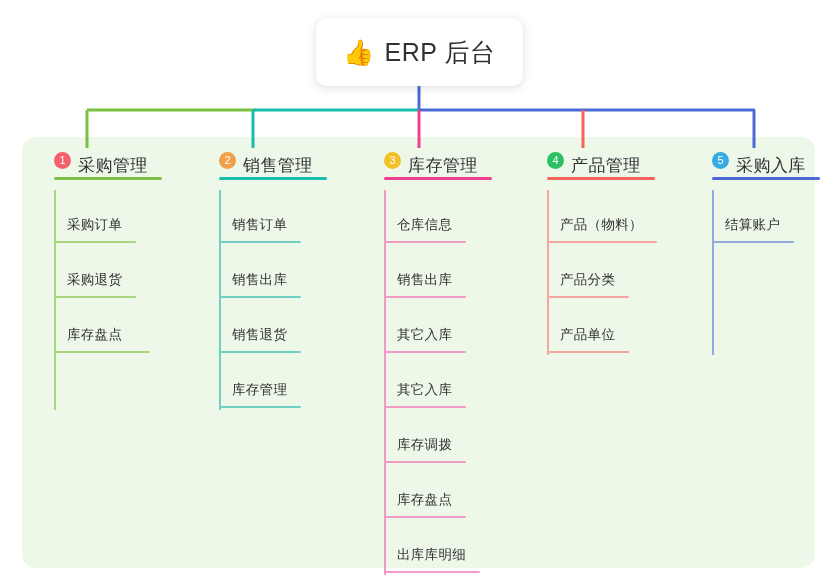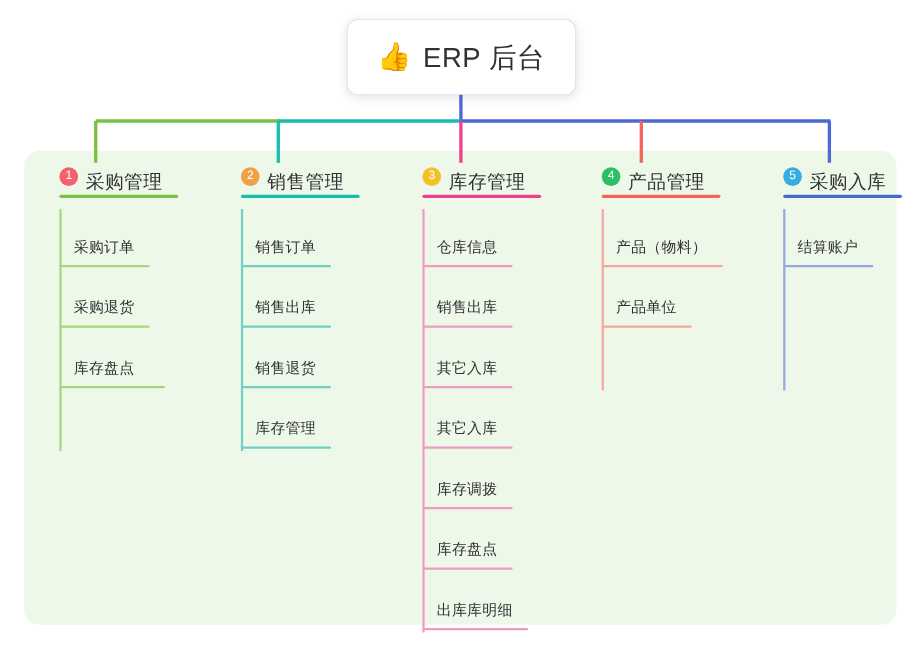--- a/index.html
+++ b/index.html
@@ -255,20 +255,24 @@
           <span class="col-title">产品管理</span>
         </div>
         <div class="col-rule" style="background: rgb(244, 100, 92); width: 108px; margin-left: 16px;"></div>
         <div class="leaves">
           <div class="trunk" style="background: rgb(245, 167, 159); height: 165px;"></div>
           <div class="leaf">
             <span class="leaf-label">产品（物料）</span>
             <div class="leaf-rule" style="background: rgb(245, 167, 159); width: 110px;"></div>
           </div>
           <div class="leaf">
+            <span class="leaf-label">产品分类</span>
+            <div class="leaf-rule" style="background: rgb(245, 167, 159); width: 82px;"></div>
+          </div>
+          <div class="leaf">
             <span class="leaf-label">产品单位</span>
             <div class="leaf-rule" style="background: rgb(245, 167, 159); width: 82px;"></div>
           </div>
         </div>
       </div>
       <div class="column" style="left: 696px;">
         <div class="col-head">
           <span class="badge" style="background: rgb(53, 173, 224);">5</span>
           <span class="col-title">采购入库</span>
         </div>

